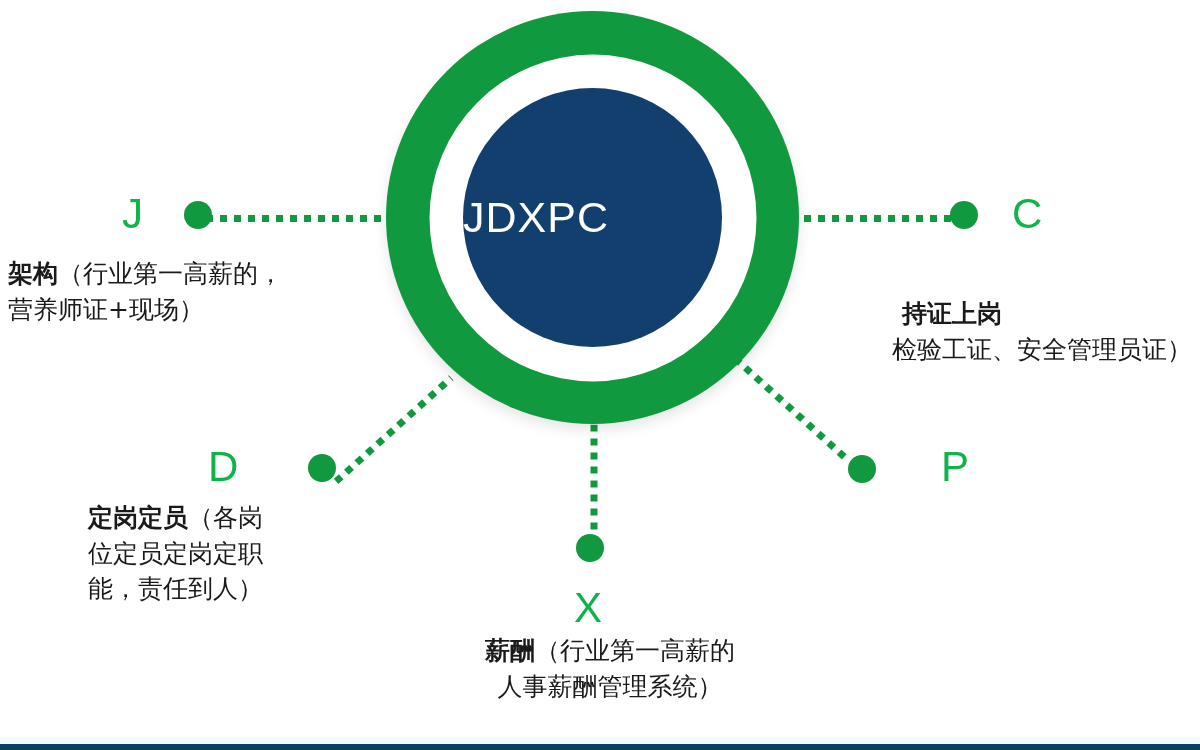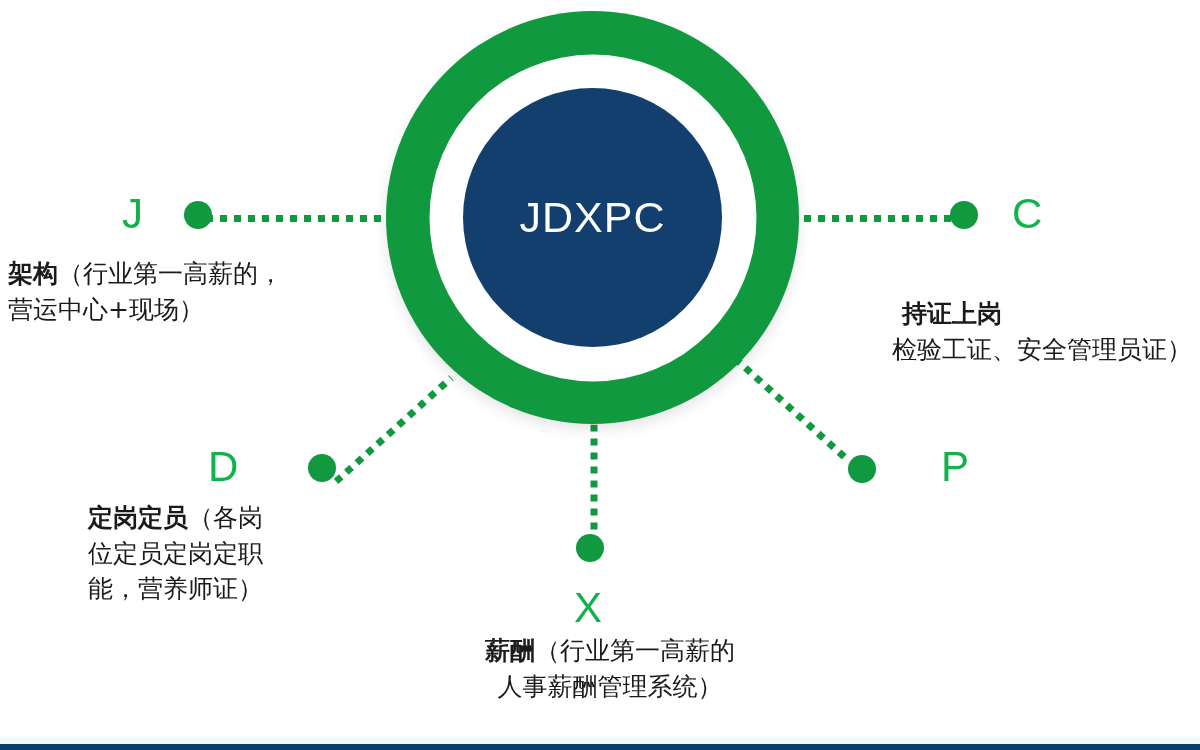--- a/index.html
+++ b/index.html
@@ -41,21 +41,21 @@
     position: absolute;
     left: 50%;
     top: 50%;
     transform: translate(-50%, -50%);
     width: 259px;
     height: 259px;
     border-radius: 50%;
     background: #123f6d;
     display: flex;
     align-items: center;
-    justify-content: center;
+    justify-content: flex-start;
   }
   #hub-label {
     color: #ffffff;
     font-size: 43px;
     letter-spacing: 1px;
     font-weight: 400;
     line-height: 1;
     font-family: "Liberation Sans", "DejaVu Sans", sans-serif;
   }
 
@@ -160,32 +160,32 @@
   <div class="node-dot" style="left:848px; top:455px;"></div>
 
   <div class="node-letter" style="left:122px; top:193px;">J</div>
   <div class="node-letter" style="left:1012px; top:193px;">C</div>
   <div class="node-letter" style="left:208px; top:446px;">D</div>
   <div class="node-letter" style="left:574px; top:587px;">X</div>
   <div class="node-letter" style="left:941px; top:446px;">P</div>
 
   <div class="node-text ta-left" style="left:8px; top:256px;">
     <span class="line"><span class="t-head">架构</span><span class="t-body">（行业第一高薪的，</span></span>
-    <span class="line t-body">营运中心+现场）</span>
+    <span class="line t-body">营养师证+现场）</span>
   </div>
 
   <div class="node-text ta-right" style="right:8px; top:249px;">
     <span class="line t-head" style="text-align:left; margin-left:10px;">持证上岗</span>
     <span class="line t-body">检验工证、安全管理员证）</span>
   </div>
 
   <div class="node-text ta-left" style="left:88px; top:500px;">
     <span class="line"><span class="t-head">定岗定员</span><span class="t-body">（各岗</span></span>
     <span class="line t-body">位定员定岗定职</span>
-    <span class="line t-body">能，营养师证）</span>
+    <span class="line t-body">能，责任到人）</span>
   </div>
 
   <div class="node-text ta-center" style="left:455px; top:633px; width:310px;">
     <span class="line"><span class="t-head">薪酬</span><span class="t-body">（行业第一高薪的</span></span>
     <span class="line t-body">人事薪酬管理系统）</span>
   </div>
 
 
   <div id="bottom-strip-fade"></div>
   <div id="bottom-strip"></div>

